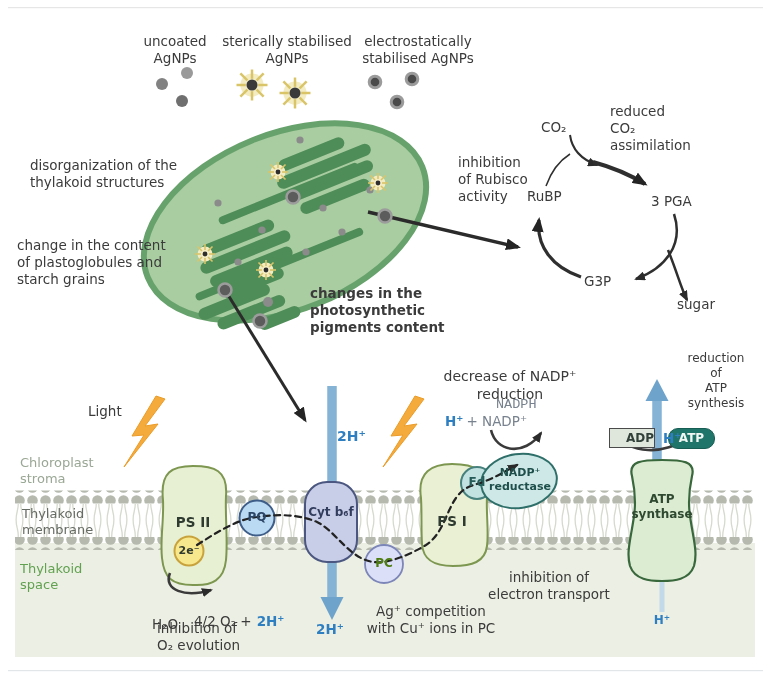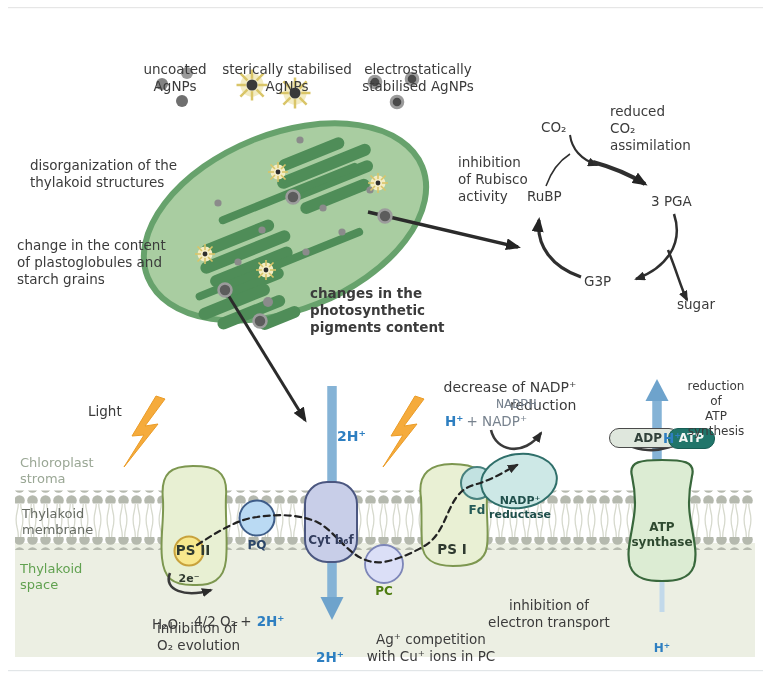--- a/index.html
+++ b/index.html
@@ -1,20 +1,20 @@
 <!DOCTYPE html>
 <html><head>
 <meta charset="utf-8">
 <style>
   html,body{margin:0;padding:0;background:#ffffff;}
   #stage{position:relative;width:771px;height:683px;background:#ffffff;overflow:hidden;
          font-family:"DejaVu Sans",sans-serif;}
   #layer-svg{position:absolute;left:0;top:0;z-index:1;}
   .lbl{position:absolute;z-index:3;font-size:13.5px;line-height:1.26;color:#3b3b3b;white-space:pre-line;}
-  .c{text-align:center;transform:translateX(-50%);margin-top:28px;}
+  .c{text-align:center;transform:translateX(-50%);}
   .b{font-weight:bold;}
   .sm{font-size:12px;}
   .xs{font-size:11px;}
   .blue{color:#2e7fc1;font-weight:bold;}
   .grayblue{color:#77828e;}
   .shape-lbl{color:#2f3a30;}
   .stroma-c{color:#9aa795;}
   .memb-c{color:#666b63;}
   .space-c{color:#61a150;}
 </style>
@@ -220,32 +220,32 @@
 <div class="lbl c b shape-lbl" style="left:452px;top:513px;">PS I</div>
 <div class="lbl c b shape-lbl sm" style="left:477px;top:475px;color:#245a57;">Fd</div>
 <div class="lbl c b xs" style="left:520px;top:466px;color:#1f4f4b;">NADP⁺
 reductase</div>
 <div class="lbl c b sm" style="left:662px;top:492px;color:#2f4a30;">ATP
 synthase</div>
 
 <div class="lbl blue" style="left:337px;top:428px;font-size:14px;">2H⁺</div>
 <div class="lbl c blue" style="left:330px;top:621px;">2H⁺</div>
 
-<div class="lbl c" style="left:510px;top:351px;font-size:14px;text-align:right;">decrease of NADP⁺
+<div class="lbl c" style="left:510px;top:368px;font-size:14px;">decrease of NADP⁺
 reduction</div>
 <div class="lbl" style="left:445px;top:396px;">
   <span class="blue">H⁺</span><span class="grayblue" style="margin-left:3px;">+ NADP⁺</span>
 </div>
 <div class="lbl grayblue" style="left:496px;top:396px;font-family:Liberation Mono, monospace;">NADPH</div>
 
 <div class="lbl c" style="left:716px;top:351px;font-size:12px;">reduction of
 ATP synthesis</div>
 
 <div class="lbl" style="left:609px;top:411px;z-index:2;">
-  <span style="display:inline-block;width:44px;height:18px;background:#dfe7dd;border:1.8px solid #4a4a4a;border-radius:10px;text-align:left;font-weight:bold;font-size:12px;line-height:18px;color:#31413a;padding-left:24px;">ADP</span>
+  <span style="display:inline-block;width:44px;height:18px;background:#dfe7dd;border:1.8px solid #4a4a4a;border-radius:0;text-align:right;font-weight:bold;font-size:12px;line-height:18px;color:#31413a;">ADP</span>
 </div>
 <div class="lbl" style="left:668px;top:411px;z-index:2;">
   <span style="display:inline-block;width:45px;height:19px;background:#20756a;border:1.5px solid #185d54;border-radius:10px;text-align:center;font-weight:bold;font-size:12px;line-height:19px;color:#f2f7f4;">ATP</span>
 </div>
 <div class="lbl blue" style="left:663px;top:430px;">H⁺</div>
 <div class="lbl c blue sm" style="left:662px;top:613px;">H⁺</div>
 
 <div class="lbl c" style="left:549px;top:569px;">inhibition of
 electron transport</div>
 <div class="lbl c" style="left:431px;top:603px;">Ag⁺ competition

